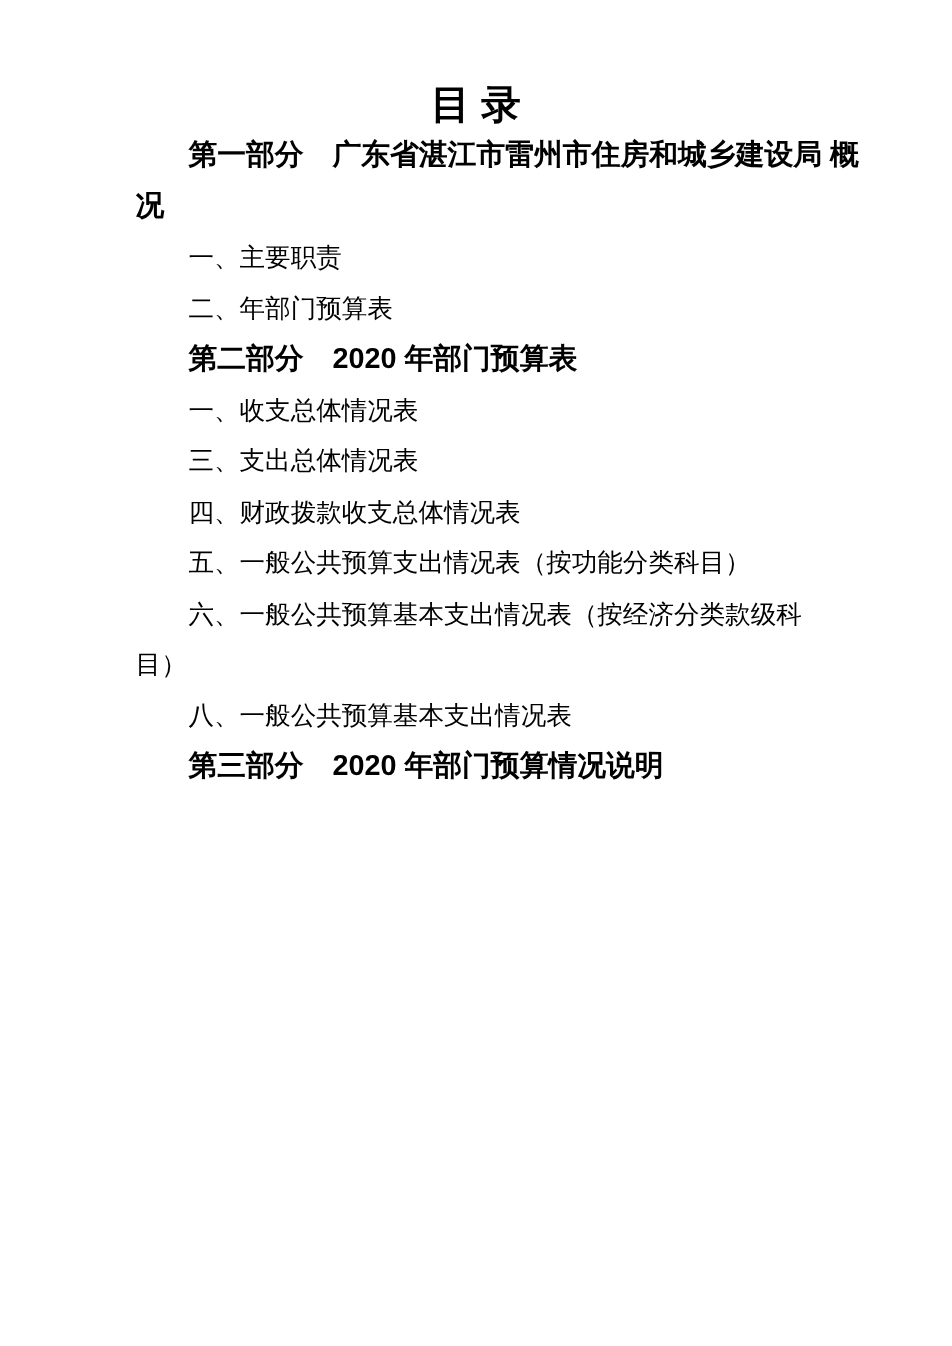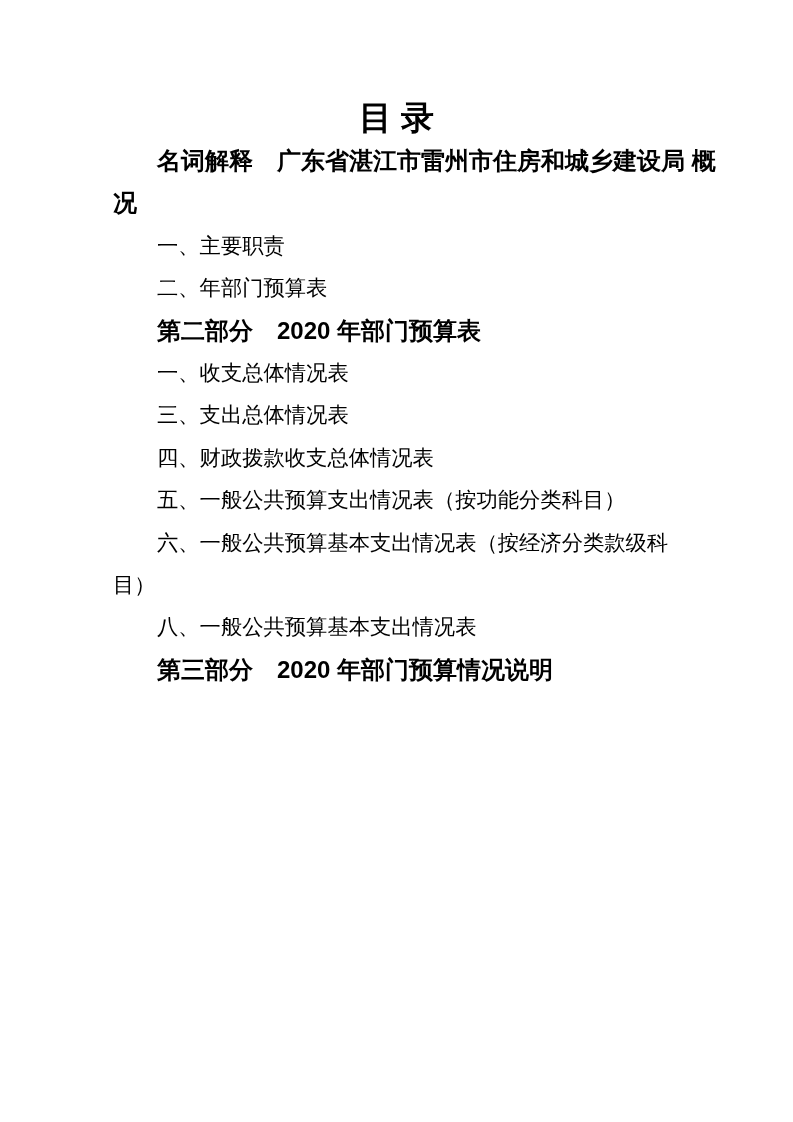--- a/index.html
+++ b/index.html
@@ -13,21 +13,21 @@
     background: #ffffff;
     overflow: hidden;
     color: #000000;
   }
 
   .content {
     position: absolute;
     left: 113px;
     top: 0;
     width: 567px;
-    padding-top: 96px;
+    padding-top: 65px;
   }
 
   .doc-title {
     font-size: 33px;
     font-weight: bold;
     line-height: 44px;
     text-align: center;
     white-space: pre;
     color: #000000;
   }
@@ -50,21 +50,21 @@
   }
 </style>
 </head>
 <body>
 
 <div class="page">
   <div class="content">
 
     <div class="doc-title">目 录</div>
 
-    <div class="ln part ind">名词解释　广东省湛江市雷州市住房和城乡建设局 概</div>
+    <div class="ln part ind">第一部分　广东省湛江市雷州市住房和城乡建设局 概</div>
 
     <div class="ln part">况</div>
 
     <div class="ln ind">一、主要职责</div>
 
     <div class="ln ind">二、年部门预算表</div>
 
     <div class="ln part ind">第二部分　2020 年部门预算表</div>
 
     <div class="ln ind">一、收支总体情况表</div>

